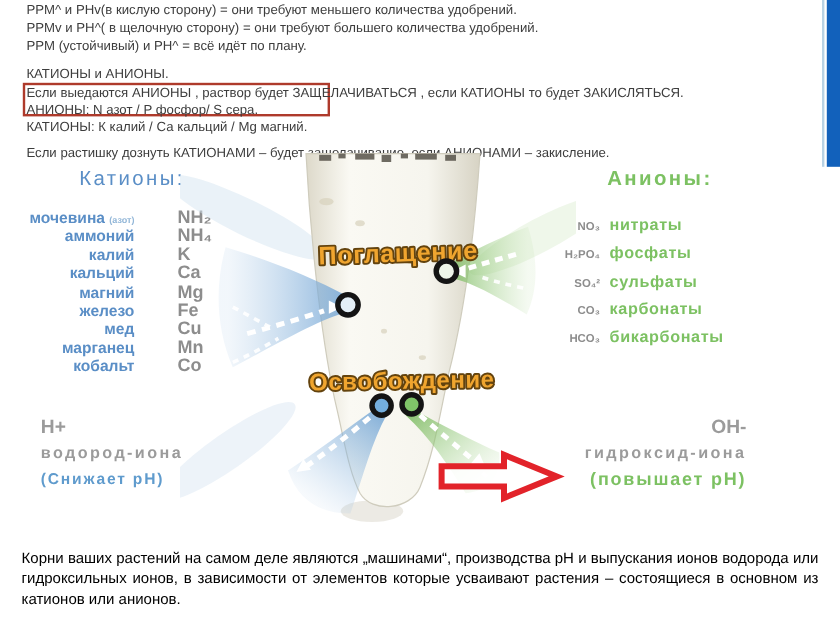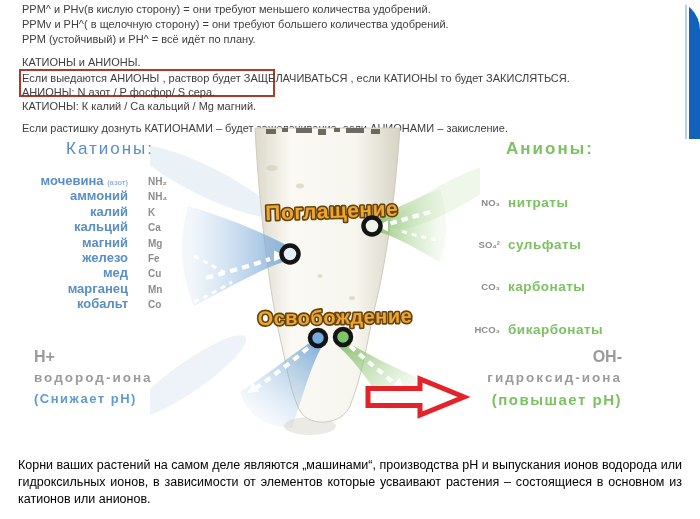--- a/index.html
+++ b/index.html
@@ -1,19 +1,18 @@
 <!DOCTYPE html>
 <html><head>
 <meta charset="utf-8">
 <style>
   html,body{margin:0;padding:0;background:#ffffff;}
   .page{
     position:relative;width:700px;height:519px;overflow:hidden;background:#ffffff;
     font-family:"Liberation Sans","DejaVu Sans",sans-serif;
-    border-radius:30px;
   }
   
   .doc-line{
     position:absolute;left:22px;font-size:11px;line-height:13px;color:#3d3d3d;white-space:nowrap;
   }
   .red-box{
     position:absolute;left:19px;top:69px;width:256px;height:28px;
     border:2px solid #ae3a2b;box-sizing:border-box;
   }
   
@@ -22,23 +21,23 @@
     letter-spacing:2px;color:#5a8ec6;white-space:nowrap;
   }
   .anions-title{
     position:absolute;left:506px;top:139px;font-size:17px;font-weight:bold;
     letter-spacing:2px;color:#7cc162;white-space:nowrap;
   }
   .cations-list{position:absolute;left:20px;top:173px;width:158px;}
   .cation-row{display:flex;justify-content:flex-end;align-items:baseline;height:15.4px;gap:16px;}
   .cation-row .ion-name{color:#5a8ec6;font-weight:bold;font-size:13px;text-align:right;white-space:nowrap;}
   .cation-row .ion-note{font-size:7.5px;color:#93b7d8;font-weight:bold;}
-  .cation-row .ion-formula{flex:0 0 30px;margin-left:4px;font-size:10px;color:#8d8d8d;font-weight:bold;}
+  .cation-row .ion-formula{flex:0 0 30px;margin-left:20px;font-size:15px;color:#8d8d8d;font-weight:bold;}
   .anions-list{position:absolute;left:452px;top:172px;width:230px;}
-  .anion-row{display:flex;align-items:center;height:23.2px;margin-top:19px;}
+  .anion-row{display:flex;align-items:flex-end;height:23.2px;}
   .anion-row .ion-formula{flex:0 0 48px;text-align:right;font-size:9.5px;color:#8d8d8d;font-weight:bold;}
   .anion-row .ion-name{margin-left:8px;color:#7cc162;font-weight:bold;font-size:13.5px;letter-spacing:0.5px;white-space:nowrap;}
   
   .hplus-block{position:absolute;left:34px;top:348px;}
   .oh-block{position:absolute;left:486px;top:348px;width:136px;text-align:right;}
   .ion-symbol{font-size:16px;font-weight:bold;color:#9b9b9b;margin-bottom:4px;}
   .ion-fullname{font-size:13.5px;font-weight:bold;color:#9b9b9b;letter-spacing:2px;margin-bottom:6px;white-space:nowrap;}
   .ph-effect-blue{font-size:13px;font-weight:bold;color:#5f9bcd;letter-spacing:1.5px;white-space:nowrap;}
   .ph-effect-green{font-size:15px;font-weight:bold;color:#7cc162;letter-spacing:1.5px;white-space:nowrap;text-align:right;}
   
@@ -112,20 +111,24 @@
         <span class="ion-name">кобальт</span>
         <span class="ion-formula">Co</span>
       </div>
     </div>
 
   <div class="anions-title">Анионы:</div>
   <div class="anions-list">
       <div class="anion-row">
         <span class="ion-formula">NO₃</span>
         <span class="ion-name">нитраты</span>
+      </div>
+      <div class="anion-row">
+        <span class="ion-formula">H₂PO₄</span>
+        <span class="ion-name">фосфаты</span>
       </div>
       <div class="anion-row">
         <span class="ion-formula">SO₄²</span>
         <span class="ion-name">сульфаты</span>
       </div>
       <div class="anion-row">
         <span class="ion-formula">CO₃</span>
         <span class="ion-name">карбонаты</span>
       </div>
       <div class="anion-row">

